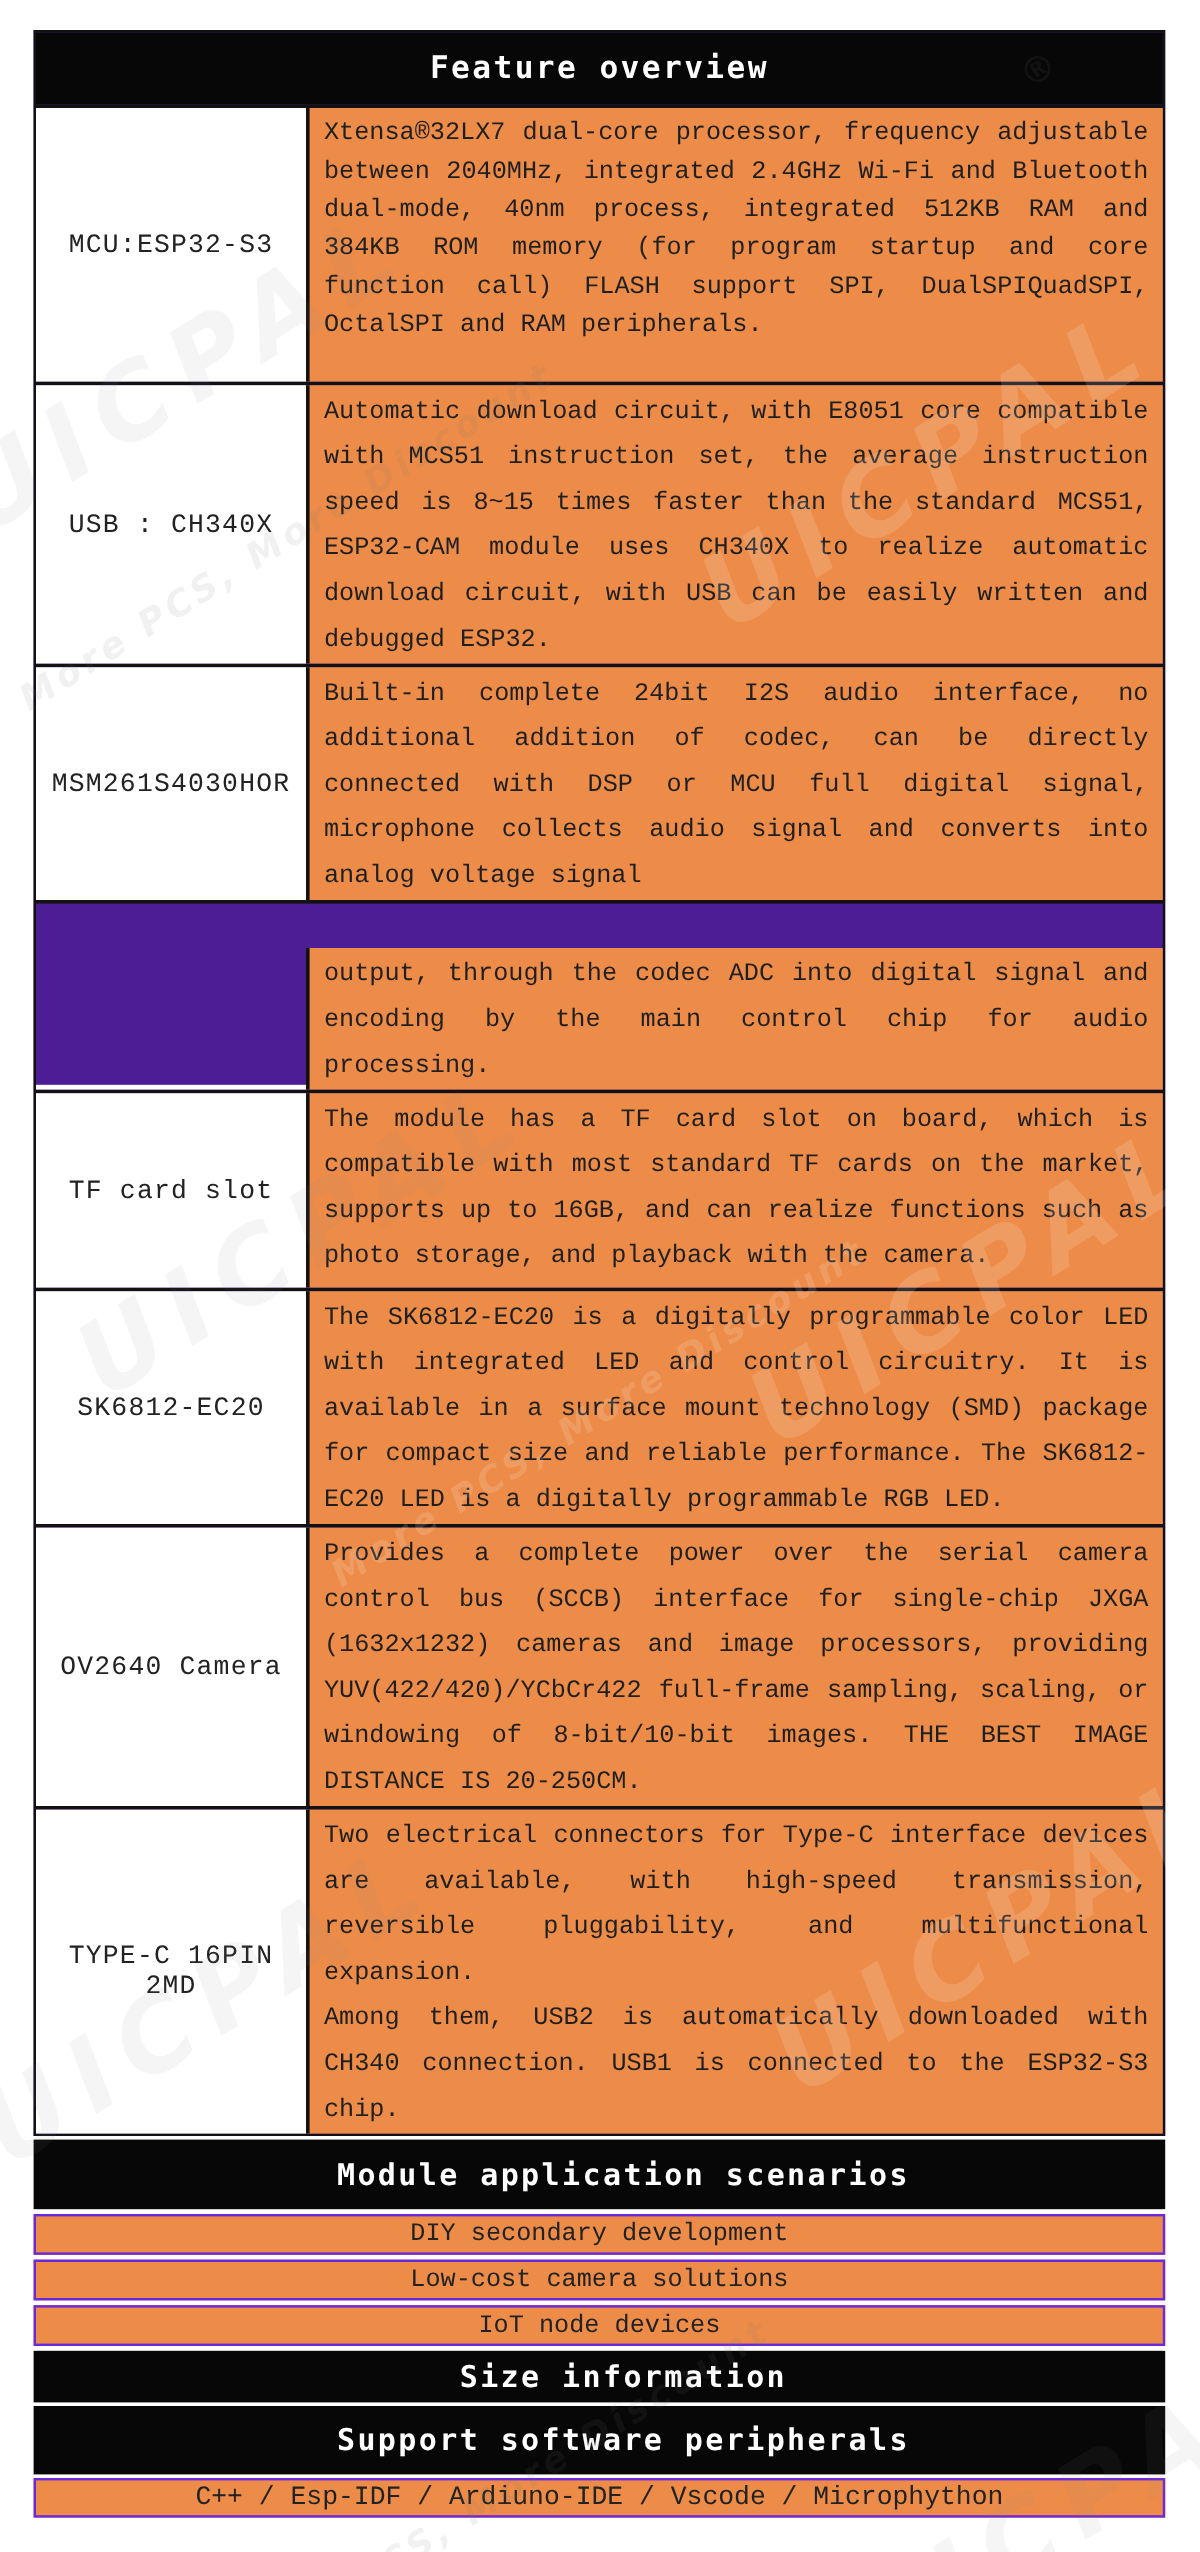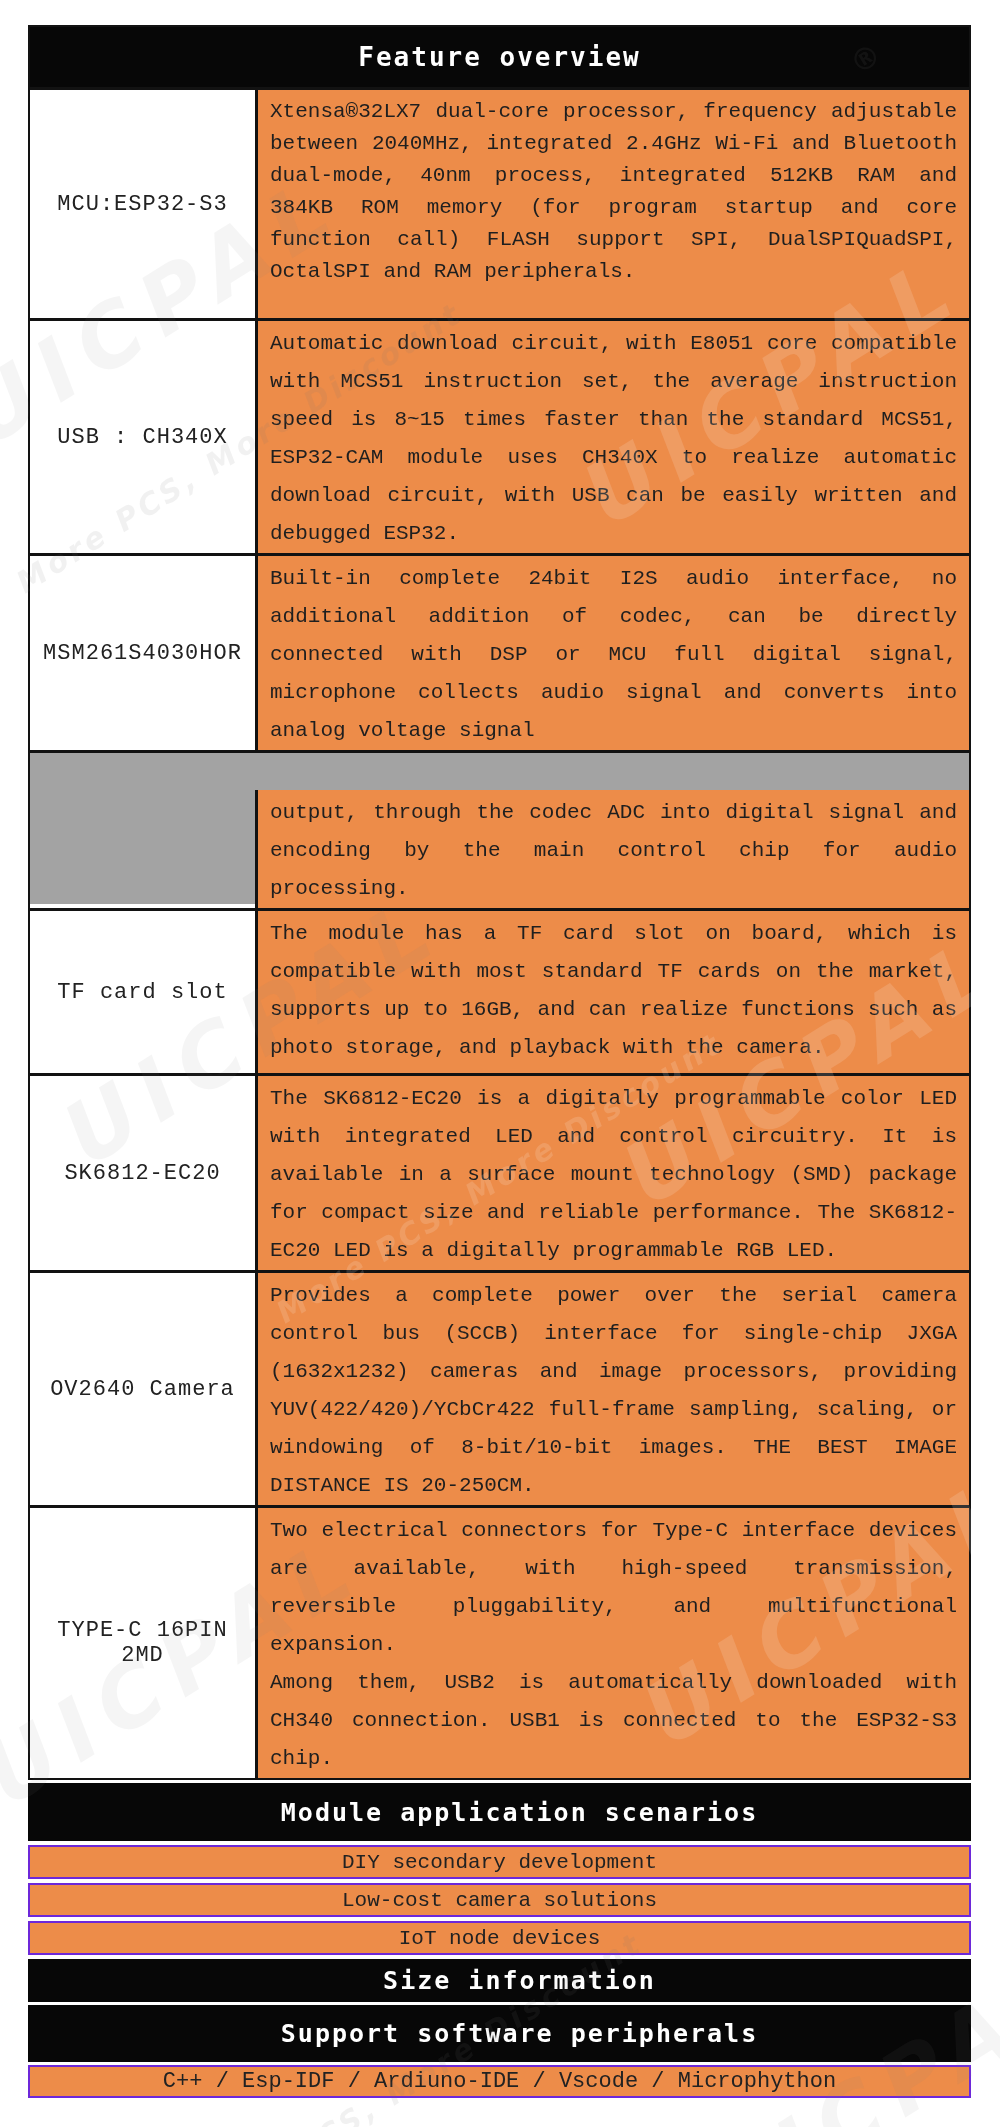--- a/index.html
+++ b/index.html
@@ -16,21 +16,21 @@
     position:absolute;
     left:28px;
     top:25px;
     width:943px;
     z-index:1;
   }
   
   .feature-table{
     border:2px solid #121212;
     box-sizing:border-box;
-    background:#a3a3a3;
+    background:#4c1d95;
   }
   .section-header{
     background:#070707;
     color:#ffffff;
     height:60px;
     display:flex;
     align-items:center;
     justify-content:center;
     font-family:"DejaVu Sans Mono", monospace;
     font-size:26px;

